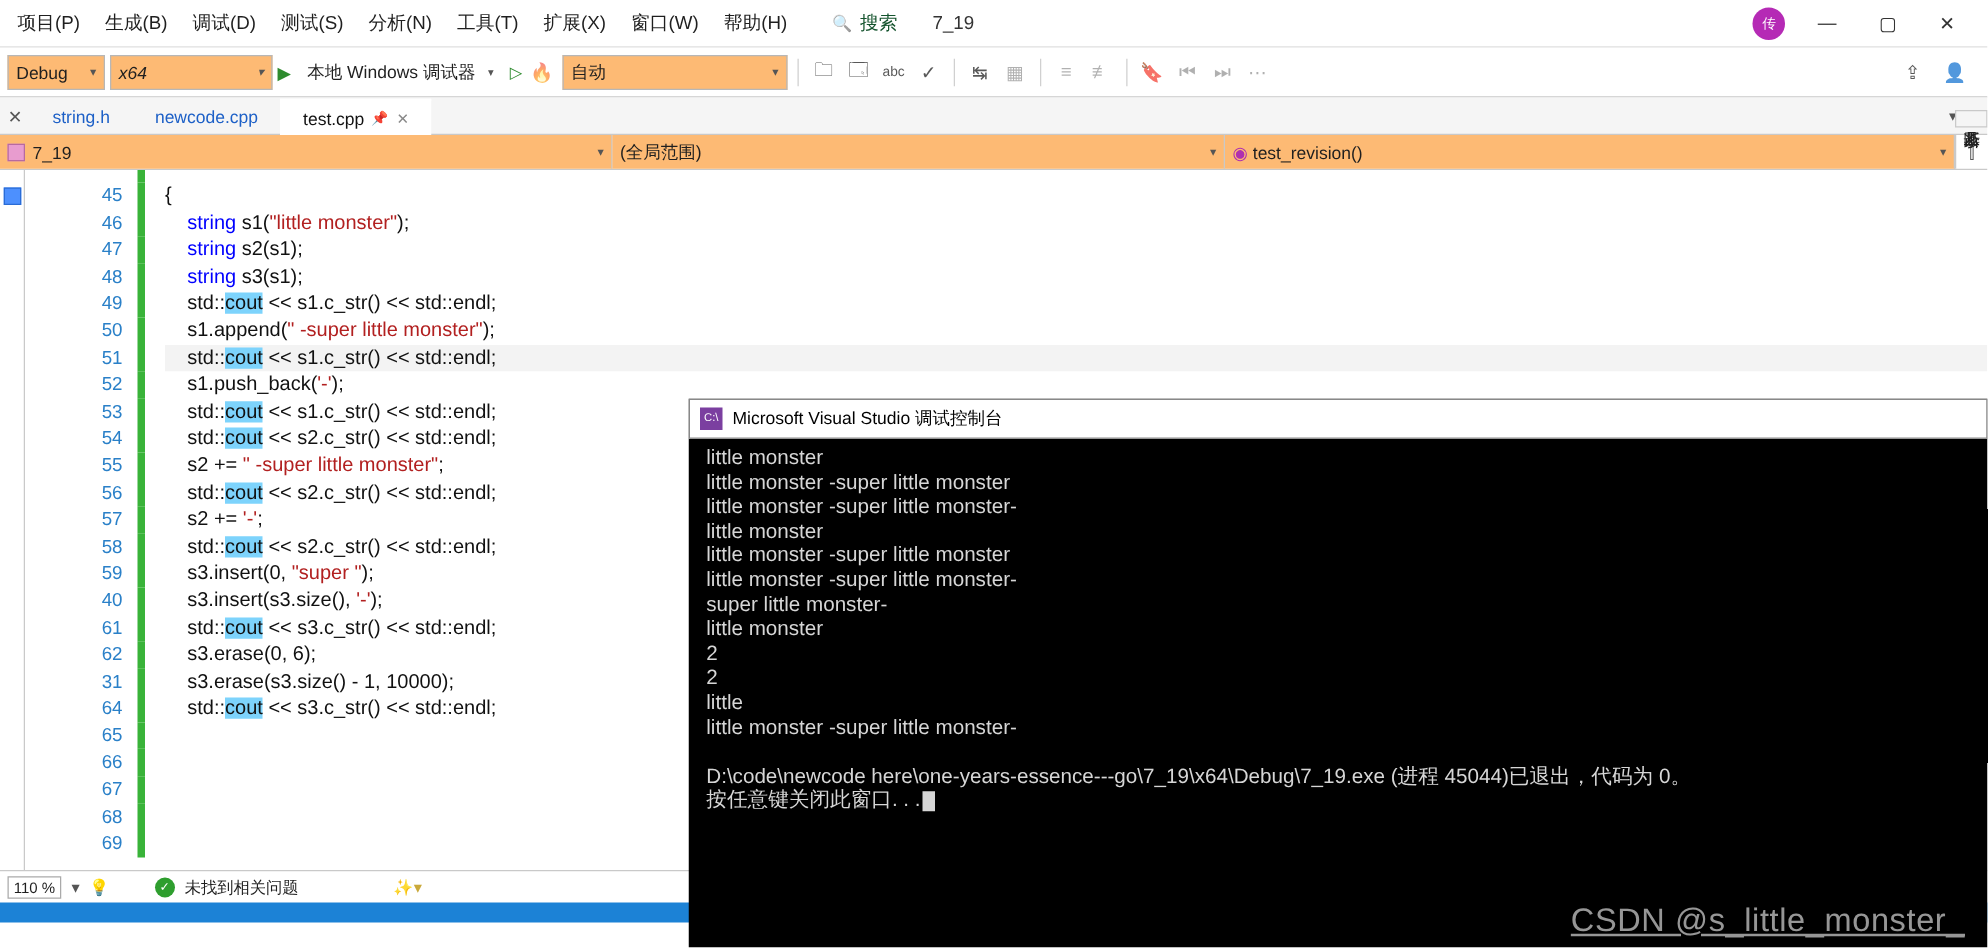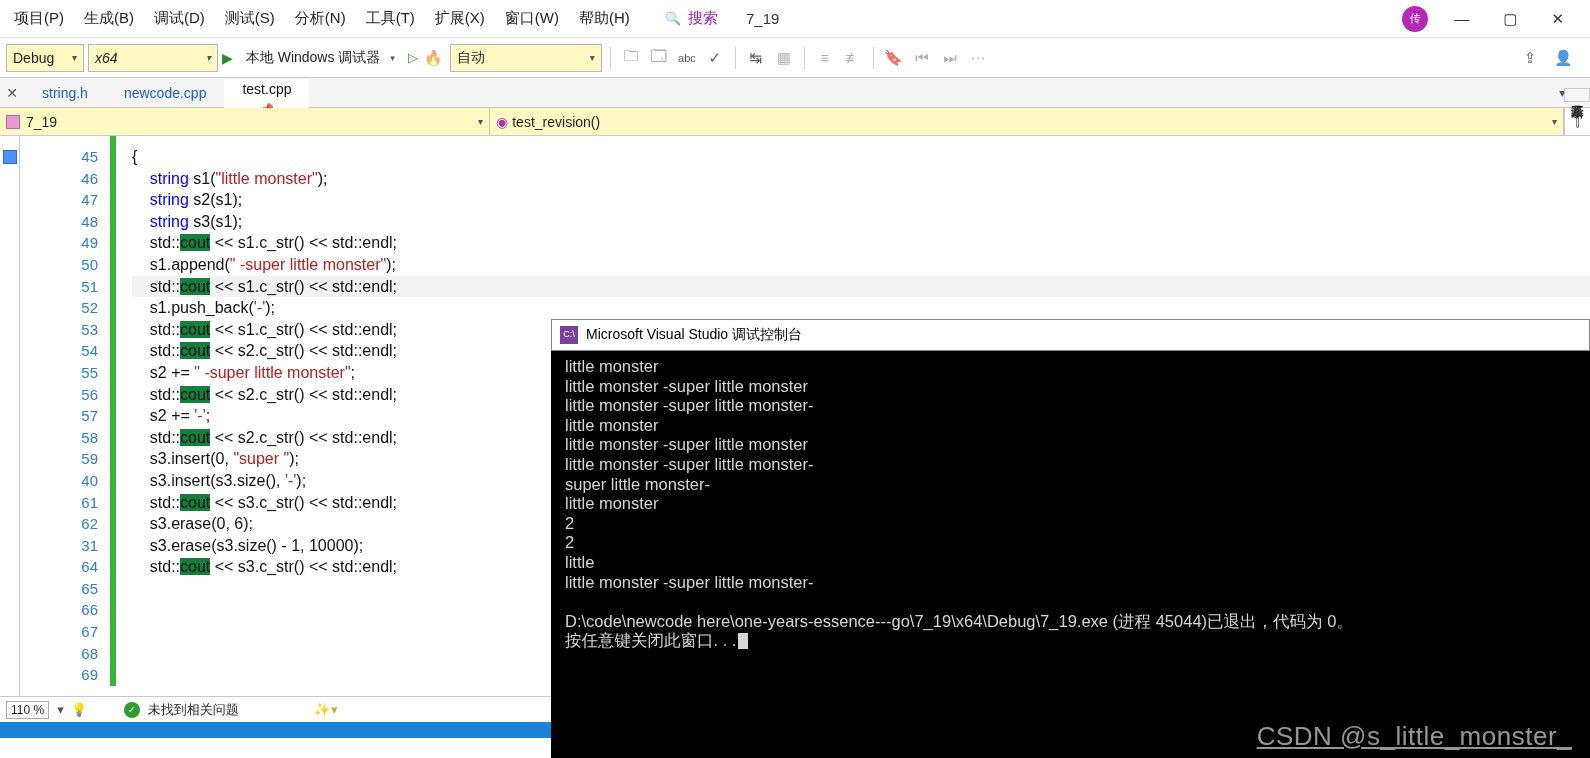--- a/index.html
+++ b/index.html
@@ -3,47 +3,47 @@
 <meta charset="utf-8">
 <style>
 * { margin: 0; padding: 0; box-sizing: border-box; font-family: "Microsoft YaHei", "Segoe UI", sans-serif; }
 body { width: 1590px; height: 758px; background: #fff; overflow: hidden; position: relative; font-size: 13px; color: #1f1f1f; }
 
 
 .menubar { height: 38px; display: flex; align-items: center; padding: 0 4px; border-bottom: 1px solid #e0e0e0; }
 .menubar .item { padding: 4px 10px; cursor: pointer; font-size: 15px; }
 .menubar .spacer { width: 20px; }
 .search-icon { opacity: 0.6; margin: 0 6px; }
-.search-text { color: #a21caf; font-size: 15px; margin-right: 18px; }
+.search-text { color: #14532d; font-size: 15px; margin-right: 18px; }
 .project-label { font-size: 15px; margin-left: 10px; color: #333; }
 .menubar .right { margin-left: auto; display: flex; align-items: center; gap: 18px; padding-right: 14px; }
 .avatar { width: 26px; height: 26px; border-radius: 50%; background: #b52ab5; color: #fff; display: flex; align-items: center; justify-content: center; font-size: 11px; }
 .winbtn { font-size: 15px; color: #333; cursor: pointer; padding: 2px 8px; }
 
 
 .toolbar { height: 40px; display: flex; align-items: center; padding: 0 6px; border-bottom: 1px solid #c9c9c9; gap: 4px; }
-.combo { height: 28px; border: 1px solid #b7b7b7; background: #fef9c3; display: flex; align-items: center; padding: 0 6px; font-size: 14px; position: relative; }
+.combo { height: 28px; border: 1px solid #b7b7b7; background: #fdba74; display: flex; align-items: center; padding: 0 6px; font-size: 14px; position: relative; }
 .combo::after { content: "▾"; font-size: 10px; color: #555; margin-left: auto; padding-left: 6px; }
 .combo.config { width: 78px; }
 .combo.platform { width: 130px; font-style: italic; }
-.combo.auto { width: 152px; }
+.combo.auto { width: 180px; }
 .play { color: #2e8b2e; font-size: 14px; }
 .play-outline { color: #2e8b2e; font-size: 13px; }
 .debugger-btn { display: flex; align-items: center; gap: 6px; height: 28px; padding: 0 8px; border: 1px solid transparent; font-size: 14px; text-align: center; }
 .debugger-btn::after { content: "▾"; font-size: 9px; color: #555; margin-left: 4px; }
 .tb-sep { width: 1px; height: 22px; background: #d0d0d0; margin: 0 4px; }
 .tb-icon { width: 24px; height: 24px; display: flex; align-items: center; justify-content: center; opacity: 0.75; font-size: 15px; }
 .tb-icon.dim { opacity: 0.35; }
 .fire { color: #d9863b; opacity: 0.6; }
 
 
 .tabs-row { height: 30px; display: flex; align-items: stretch; background: #f5f5f5; border-bottom: 1px solid #c9c9c9; }
 .close-all { width: 24px; display:flex; align-items:center; justify-content:center; color:#555; font-size:14px; }
 .tab { display: flex; align-items: center; padding: 0 18px; font-size: 14px; color: #1d60c7; cursor: pointer; gap: 6px; }
-.tab.active { background: #fff; color: #111; border-top: 2px solid #fff; position: relative; top: 1px; flex-direction: column; }
+.tab.active { background: #fff; color: #111; border-top: 2px solid #fff; position: relative; top: 1px; }
 .tab .pin { font-size: 11px; color: #888; }
 .tab .x { font-size: 12px; color: #888; }
 .tabs-right { margin-left: auto; display: flex; align-items: center; gap: 6px; padding-right: 8px; color: #555; font-size: 12px; }
 
 
 .nav-row { height: 28px; display: flex; border-bottom: 1px solid #c9c9c9; }
 .nav-row .combo { border: none; border-right: 1px solid #c9c9c9; height: 100%; flex: 1; font-size: 14px; }
 .nav-row .combo.proj { flex: 0 0 490px; }
 .nav-row .combo.scope { flex: 0 0 490px; }
 .nav-row .combo.func { flex: 1; }
@@ -57,21 +57,21 @@
 .side-handle .blue{ width:14px; height:14px; background:#4d90fe; border:1px solid #2a6cd6;}
 .gutter { width: 90px; background: #fff; text-align: right; padding-right: 12px; color: #2a80c8; line-height: 21.6px; user-select: none; font-size:15px;}
 .change-bar { width: 6px; background: #fff; }
 .change-bar div { height: 21.6px; }
 .change-bar .g { background: #39b339; }
 .code { flex: 1; white-space: pre; line-height: 21.6px; color: #111; overflow: hidden; padding-left: 16px; }
 .kw { color: #0000ff; }
 .str { color: #b22020; }
 .chr { color: #b22020; }
 .dull { opacity: 0.65; }
-.hl { background: #15803d; }
+.hl { background: #7dd3fc; }
 .code .cursor-line { background: #f3f3f3; display:inline-block; width:100%;}
 
 
 .statusbar { height: 26px; border-top: 1px solid #c9c9c9; display: flex; align-items: center; padding: 0 6px; gap: 8px; font-size: 13px; }
 .zoom-box { border:1px solid #aaa; padding:1px 4px; font-size:12px; }
 .ok { width:16px; height:16px; border-radius:50%; background:#2e9e2e; color:#fff; display:inline-flex; align-items:center; justify-content:center; font-size:10px; }
 .wand { color:#caa93a; }
 
 
 .bottom-strip { height: 16px; background: #1c82d6; }
@@ -169,20 +169,23 @@
   <div class="tabs-right">
     <span>▾</span>
     <span>⚙</span>
   </div>
 </div>
 
 <div class="nav-row">
   <div class="combo proj">
       <span class="proj-icon"></span>
       <span>7_19</span>
+    </div>
+  <div class="combo scope">
+      <span>(全局范围)</span>
     </div>
   <div class="combo func">
       <span class="func-icon">◉</span>
       <span>test_revision()</span>
     </div>
   <div class="split-icon">⫿</div>
 </div>
 
 <div class="editor">
   <div class="side-handle">

